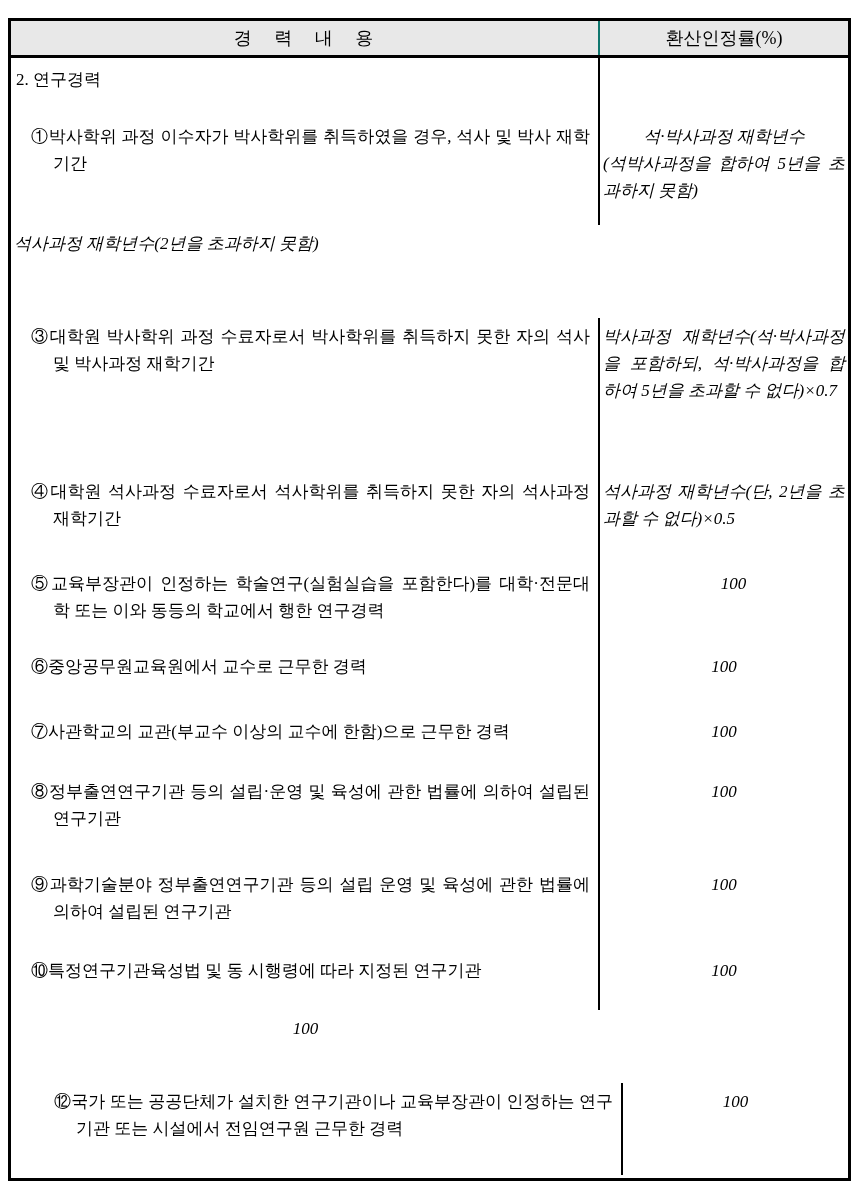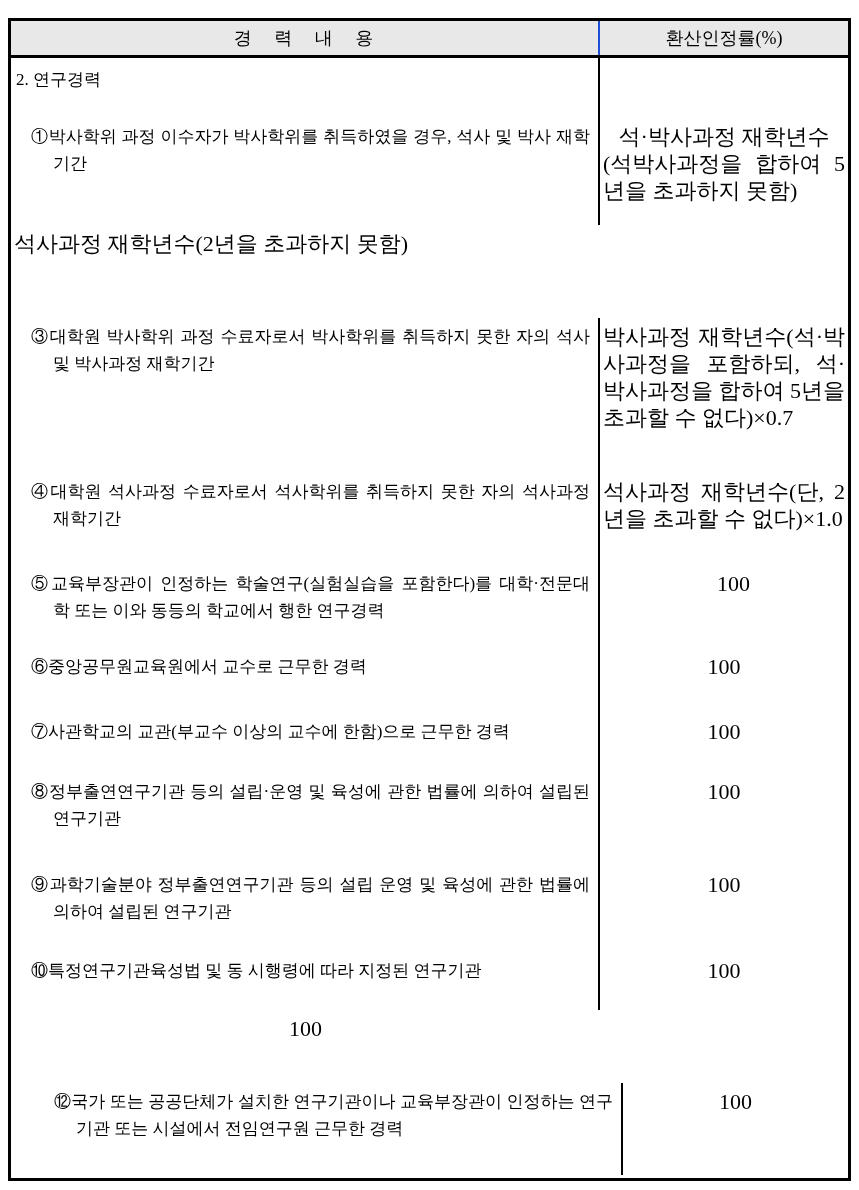--- a/index.html
+++ b/index.html
@@ -20,37 +20,38 @@
     display: grid;
     grid-template-columns: 589px 1fr;
     height: 37px;
     border-bottom: 3px solid #000;
     background: #e8e8e8;
   }
   .header-cell {
     display: flex; align-items: center; justify-content: center;
     font-size: 18px;
   }
-  .header-cell.hc-left { border-right: 2px solid #1d4ed8; word-spacing: 14px; letter-spacing: 2px; }
+  .header-cell.hc-left { border-right: 2px solid #0f766e; word-spacing: 14px; letter-spacing: 2px; }
   .body-rows { width: 100%; }
   .row {
     display: grid;
     grid-template-columns: 589px 1fr;
   }
   .cl {
     border-right: 2px solid #000;
     padding: 5px 8px 0 20px;
     font-size: 17px; line-height: 27px;
     text-align: justify;
   }
   .cl .item-p { padding-left: 22px; text-indent: -22px; }
   .cr {
     padding: 5px 3px 0 3px;
-    font-size: 22px; line-height: 27px;
+    font-size: 17px; line-height: 27px;
     text-align: justify;
+    font-style: italic;
   }
   .cr .rate-title { text-align: center; }
   .cr.rate-center { text-align: center; }
   .section-cell { padding-left: 5px; padding-top: 8px; }
   
   .body-rows .row:nth-child(1)  { min-height: 60px; }
   .body-rows .row:nth-child(2)  { min-height: 107px; }
   .body-rows .row:nth-child(3)  { min-height: 93px; }
   .body-rows .row:nth-child(4)  { min-height: 155px; }
   .body-rows .row:nth-child(5)  { min-height: 92px; }
@@ -97,21 +98,21 @@
         </div>
         <div class="cr">
           <div>박사과정 재학년수(석·박사과정을 포함하되, 석·박사과정을 합하여 5년을 초과할 수 없다)×0.7</div>
         </div>
       </div>
       <div class="row">
         <div class="cl">
           <div class="item-p"><span>④</span>대학원 석사과정 수료자로서 석사학위를 취득하지 못한 자의 석사과정 재학기간</div>
         </div>
         <div class="cr">
-          <div>석사과정 재학년수(단, 2년을 초과할 수 없다)×1.0</div>
+          <div>석사과정 재학년수(단, 2년을 초과할 수 없다)×0.5</div>
         </div>
       </div>
       <div class="row">
         <div class="cl">
           <div class="item-p"><span>⑤</span>교육부장관이 인정하는 학술연구(실험실습을 포함한다)를 대학·전문대학 또는 이와 동등의 학교에서 행한 연구경력</div>
         </div>
         <div class="cr rate-center">
           <div>100</div>
         </div>
       </div>

